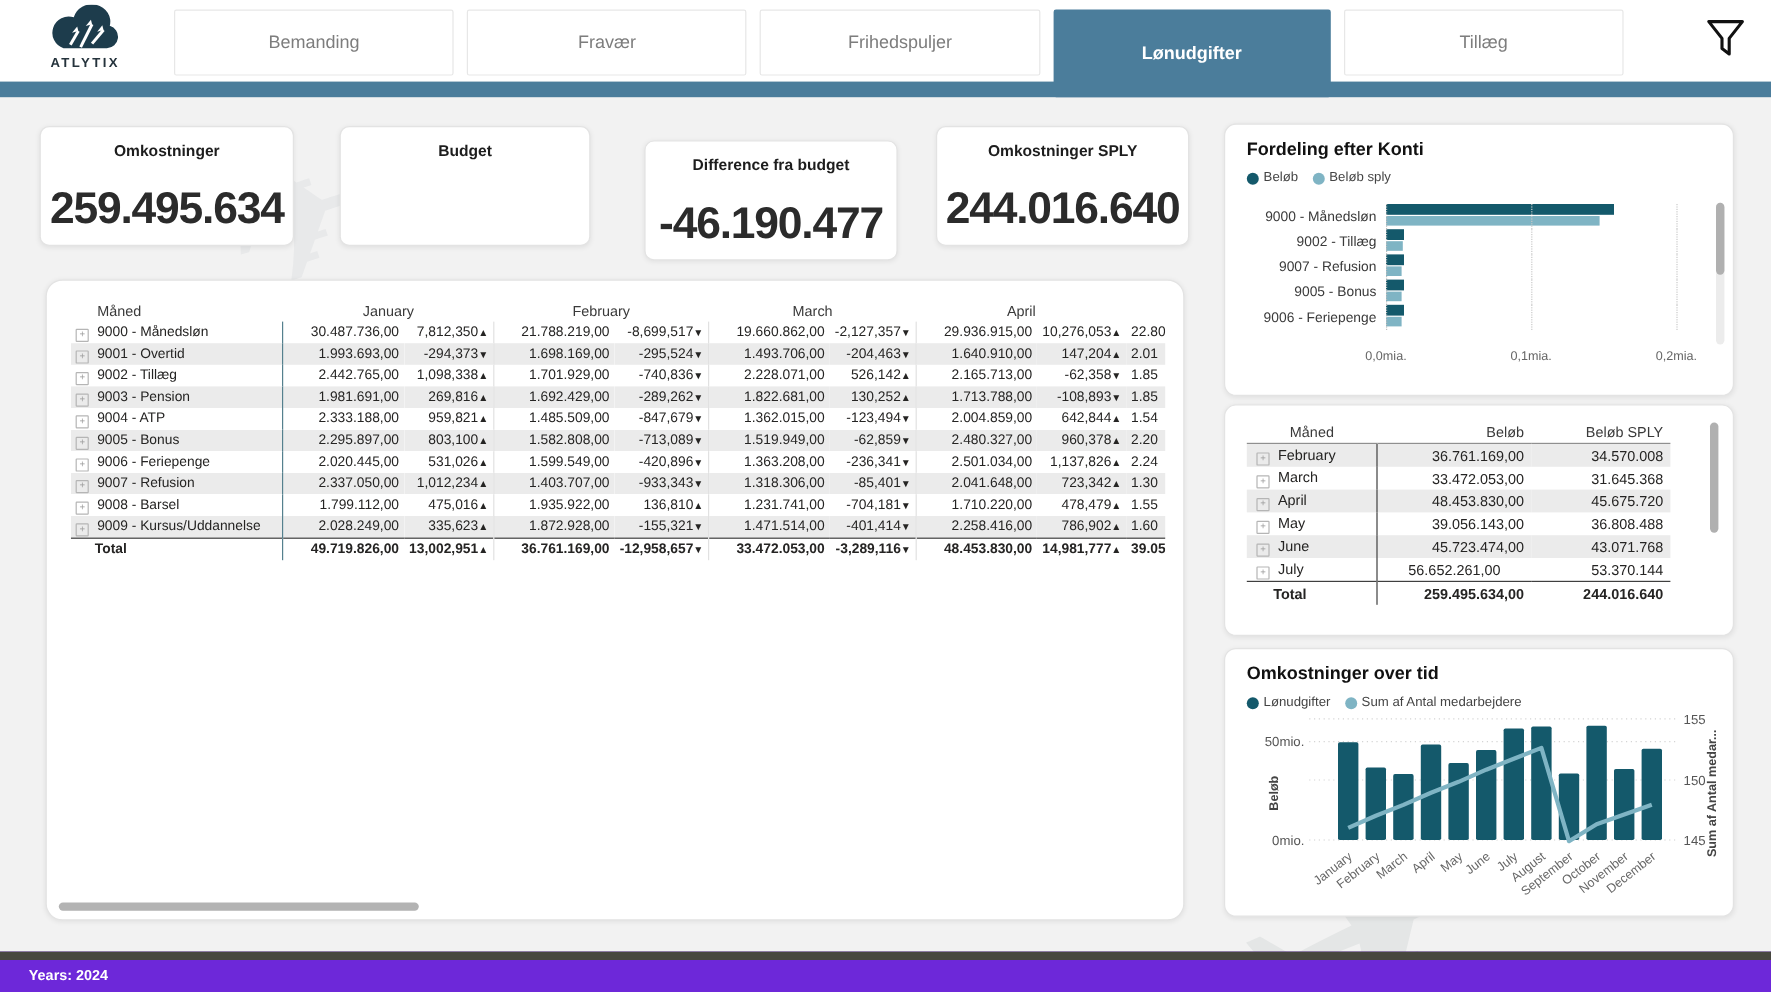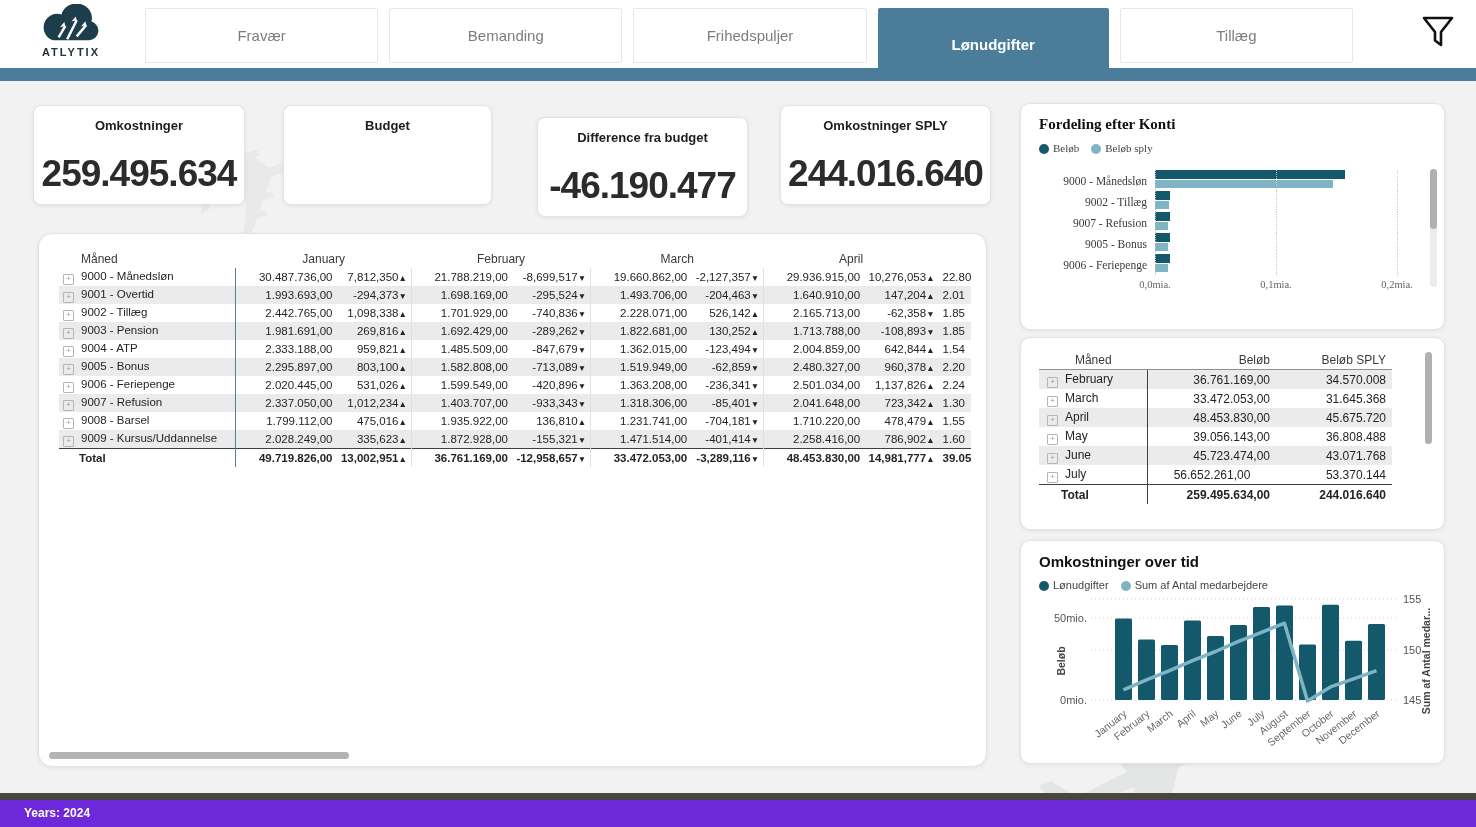--- a/index.html
+++ b/index.html
@@ -27,37 +27,37 @@
   table.matrix thead .mrow td{font-size:12px;color:#3a3a3a;text-align:center;padding-top:4px;}
   table.matrix thead .hrow td{border-bottom:1px solid #7fa3b0;color:#3a3a3a;}
   table.matrix td.konto{border-right:1px solid #55808e;text-align:left;padding-left:2px;}
   table.matrix td.mstart{border-left:1px solid #e1e1e1;}
   table.matrix tbody tr.odd{background:#ebebeb;}
   table.matrix tr.total td{font-weight:bold;border-top:1px solid #3f3f3f;}
   .expand{display:inline-block;width:9px;height:9px;border:1px solid #b5b5b5;border-radius:1px;margin:0 7px 0 2px;position:relative;top:1px;color:#9a9a9a;font-size:8px;line-height:8px;text-align:center;cursor:pointer;}
   .tri{font-size:8.5px;}
   .hscroll{position:absolute;left:10px;bottom:7px;width:300px;height:7px;border-radius:4px;background:#b3b3b3;cursor:pointer;}
   
-  .cardA{left:1020px;top:103px;width:423px;height:225px;font-family:Liberation Serif, serif;}
+  .cardA{left:1020px;top:103px;width:423px;height:225px;}
   .cardB{left:1020px;top:337px;width:423px;height:191px;}
   .cardC{left:1020px;top:540px;width:423px;height:222px;}
   .ctitle{position:absolute;left:18px;top:12px;font-size:15px;font-weight:bold;color:#111;}
   .legend{position:absolute;left:18px;top:38px;display:flex;gap:12px;font-size:11px;color:#444;align-items:center;}
   .legend .dot{display:inline-block;width:10px;height:10px;border-radius:50%;margin-right:4px;position:relative;top:1px;}
   .legend .item{display:flex;align-items:center;}
   
   .konti-plot{position:absolute;left:14px;top:66px;width:395px;}
   .konti-row{display:flex;align-items:center;height:21px;}
   .konti-label{width:112px;text-align:right;padding-right:8px;font-size:11.5px;color:#3a3a3a;white-space:nowrap;}
   .konti-bars{position:relative;flex:1;height:21px;}
   .konti-bar{height:9px;}
   .konti-bar.b2{height:8px;margin-top:1px;}
   .konti-grid{position:absolute;top:0;bottom:0;border-left:1px dotted #c9c9c9;}
   .konti-axis{position:relative;height:18px;margin-left:120px;font-size:10.5px;color:#666;}
-  .konti-axis span{position:absolute;top:4px;transform:translateX(-50%);}
+  .konti-axis span{position:absolute;top:16px;transform:translateX(-50%);}
   .vscroll-track{position:absolute;width:7px;border-radius:4px;background:#ececec;}
   .vscroll-thumb{position:absolute;width:7px;border-radius:4px;background:#b0b0b0;cursor:pointer;}
   
   table.mtable{border-collapse:collapse;table-layout:fixed;font-size:12px;color:#252423;margin:12px 0 0 18px;}
   table.mtable th,table.mtable td{padding:2px 6px;white-space:nowrap;font-weight:normal;height:15px;}
   table.mtable thead th{border-bottom:1px solid #8f8f8f;color:#3a3a3a;text-align:center;}
   table.mtable .num{text-align:right;}
   table.mtable td.mn{border-right:1px solid #3f3f3f;text-align:left;}
   table.mtable tbody tr.odd{background:#ebebeb;}
   table.mtable tr.total td{font-weight:bold;border-top:1px solid #3f3f3f;}
@@ -85,22 +85,22 @@
         </g>
         <g fill="#ffffff">
           <polygon points="26,23 20.5,24.5 25,19"></polygon>
           <polygon points="38,17 32.5,18.5 37,13"></polygon>
           <polygon points="48,22 42.5,23.5 47,18"></polygon>
         </g>
       </svg>
       <div class="logo-text">ATLYTIX</div>
     </div>
     <div class="tabs" id="tabs">
+        <div class="tab">Bemanding</div>
         <div class="tab">Fravær</div>
-        <div class="tab">Bemanding</div>
         <div class="tab">Frihedspuljer</div>
         <div class="tab active">Lønudgifter</div>
         <div class="tab">Tillæg</div>
       </div>
     <div class="filter-btn">
       <svg width="36" height="36" viewBox="0 0 36 36">
         <path d="M4,4 H32 L21,18 V31 L15,26.5 V18 Z" fill="none" stroke="#111" stroke-width="2.6" stroke-linejoin="round"></path>
       </svg>
     </div>
   </div>

